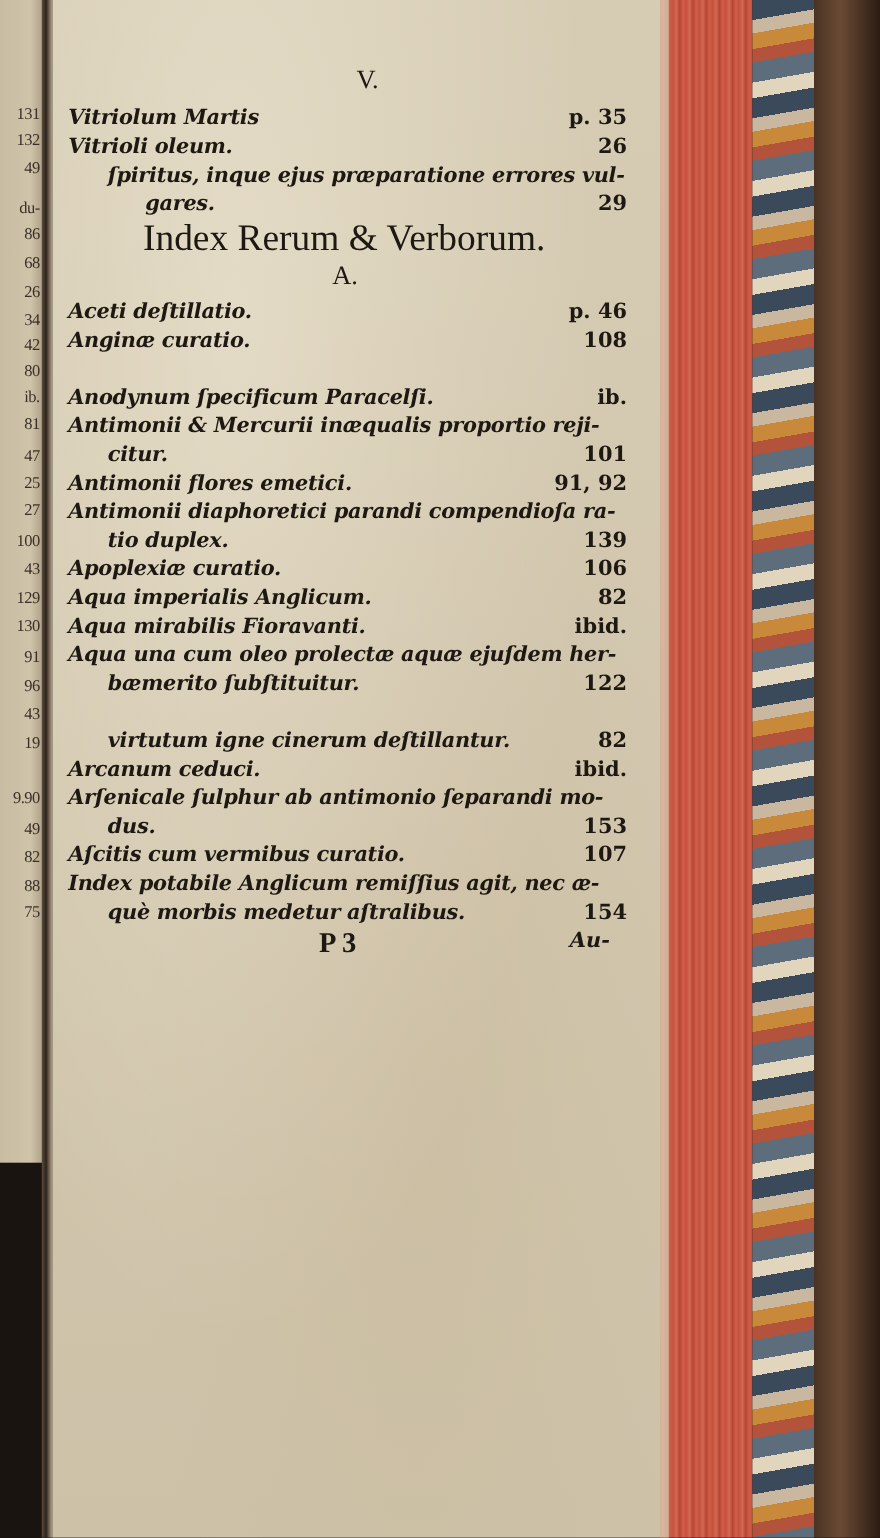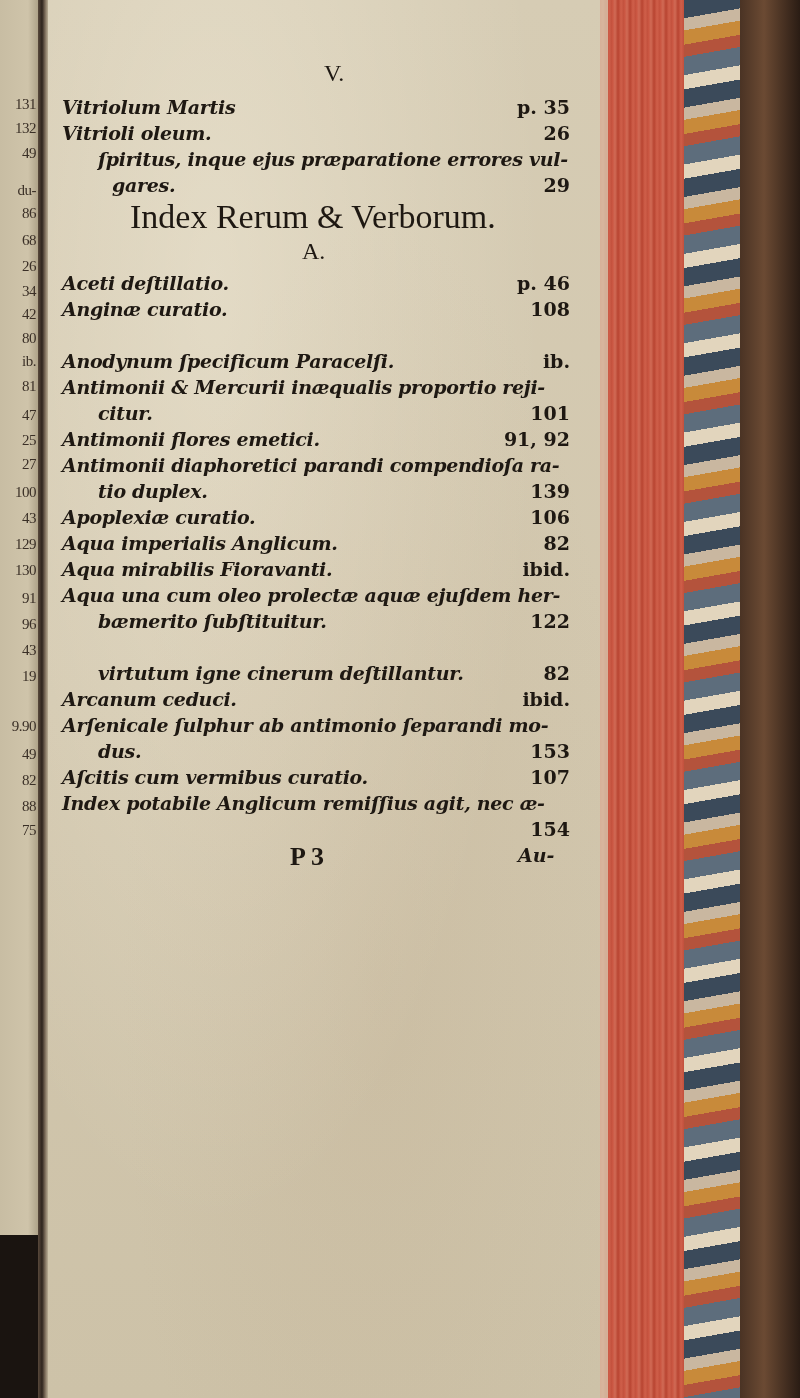--- a/index.html
+++ b/index.html
@@ -1,20 +1,20 @@
 <!DOCTYPE html>
 <html><head>
 <meta charset="utf-8">
 <style>
   html,body{margin:0;padding:0;}
   body{width:800px;height:1398px;overflow:hidden;background:#1a1410;position:relative;
        font-family:"DejaVu Serif","Liberation Serif",serif;}
   .photo{position:absolute;left:0;top:0;width:800px;height:1398px;}
   
-  .facing{position:absolute;left:0;top:0;width:40px;height:1235px;
+  .facing{position:absolute;left:0;top:0;width:40px;height:1057px;
           background:linear-gradient(90deg,#c8bda3 0%,#cfc4aa 70%,#a89c82 100%);}
   .facing-num{position:absolute;right:4px;font-size:15px;color:#3a2f26;
               font-family:"Liberation Serif",serif;letter-spacing:-0.5px;white-space:nowrap;}
   .gutter{position:absolute;left:38px;top:0;width:10px;height:1398px;
           background:linear-gradient(90deg,#5a4a3c,#2e241d 40%,#7a6a58 70%,#b9ad94);}
   
   .page{position:absolute;left:48px;top:0;width:552px;height:1398px;
         background:
           radial-gradient(ellipse at 30% 20%,rgba(255,250,235,0.35),transparent 60%),
           radial-gradient(ellipse at 60% 70%,rgba(190,170,140,0.25),transparent 55%),
@@ -83,21 +83,21 @@
     <span class="ref">p. 35</span>
   </div>
   <div class="line" style="top:122px">
     <span class="entry">Vitrioli oleum.</span>
     <span class="ref">26</span>
   </div>
   <div class="line" style="top:148px">
     <span class="entry cont">ſpiritus, inque ejus præparatione errores vul-</span>
   </div>
   <div class="line" style="top:174px">
-    <span class="entry" style="left:50px">gares.</span>
+    <span class="entry" style="left:70px">gares.</span>
     <span class="ref">29</span>
   </div>
 
   <div class="heading" style="left:130px;top:198px;font-size:34px;">Index Rerum &amp; Verborum.</div>
   <div class="heading" style="left:302px;top:238px;font-size:24px;">A.</div>
 
   <div class="line" style="top:272px">
     <span class="entry">Aceti deſtillatio.</span>
     <span class="ref">p. 46</span>
   </div>
@@ -162,18 +162,19 @@
     <span class="ref">153</span>
   </div>
   <div class="line" style="top:766px">
     <span class="entry">Aſcitis cum vermibus curatio.</span>
     <span class="ref">107</span>
   </div>
   <div class="line" style="top:792px">
     <span class="entry">Index potabile Anglicum remiſſius agit, nec æ-</span>
   </div>
   <div class="line" style="top:818px">
+    <span class="entry cont">què morbis medetur aſtralibus.</span>
     <span class="ref">154</span>
   </div>
 
   <div class="heading" style="left:290px;top:842px;font-size:26px;font-weight:bold;">P 3</div>
   <div class="heading" style="left:518px;top:844px;font-size:19px;font-style:italic;font-weight:bold;font-family:'DejaVu Serif',serif;">Au-</div>
 </div>
 
 </body></html>

